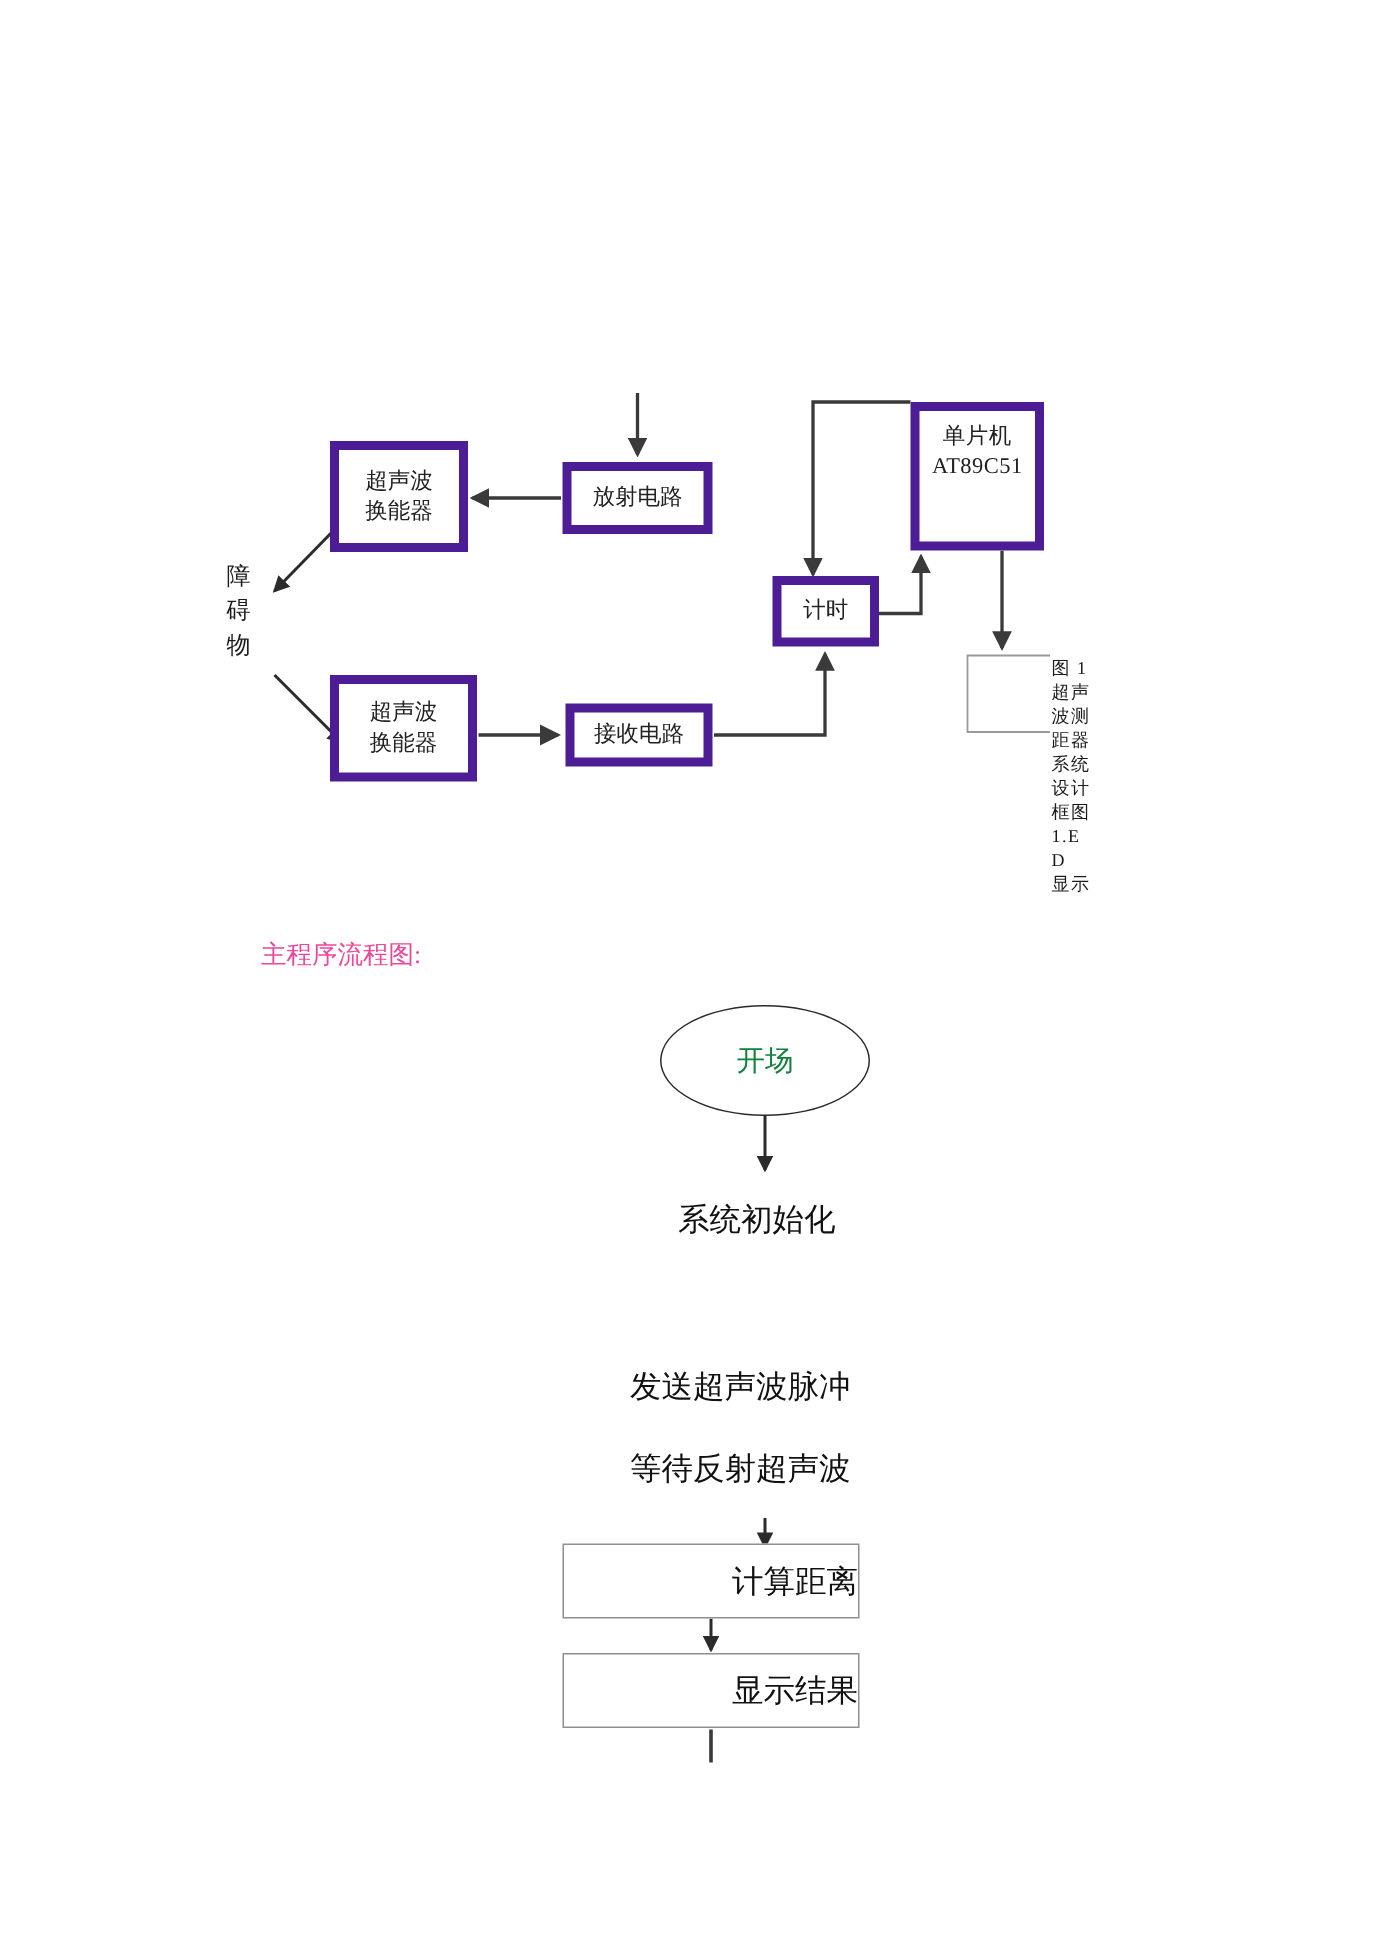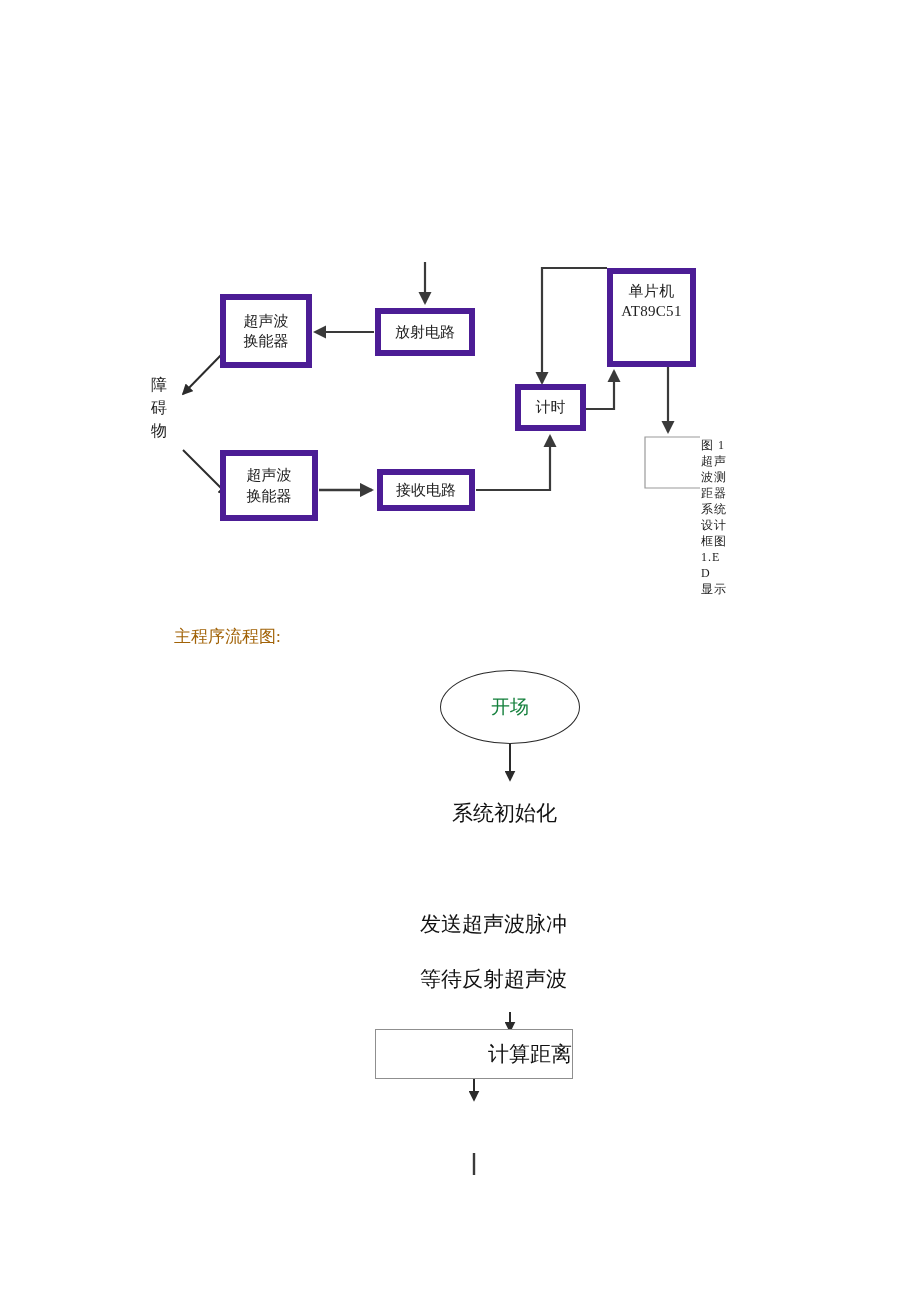--- a/index.html
+++ b/index.html
@@ -76,21 +76,21 @@
     background: #ffffff;
     display: flex;
     align-items: center;
     justify-content: flex-end;
     font-size: 21px;
     color: #111111;
   }
   .section-label {
     position: absolute;
     font-size: 17px;
-    color: #a16207;
+    color: #ec4899;
     white-space: nowrap;
   }
 </style>
 </head>
 <body>
 
 <div id="page">
 
   <svg class="svg-layer" viewBox="0 0 920 1301" xmlns="http://www.w3.org/2000/svg">
     <defs>
@@ -220,14 +220,17 @@
   </div>
 
   <div class="flow-label" style="left:420px; top:966px;">
     <span>等待反射超声波</span>
   </div>
 
   <div class="flow-box" style="left:375px; top:1029px; width:198px; height:50px;">
     <span>计算距离</span>
   </div>
 
+  <div class="flow-box" style="left:375px; top:1102px; width:198px; height:50px;">
+    <span>显示结果</span>
+  </div>
 
 </div>
 
 </body></html>

